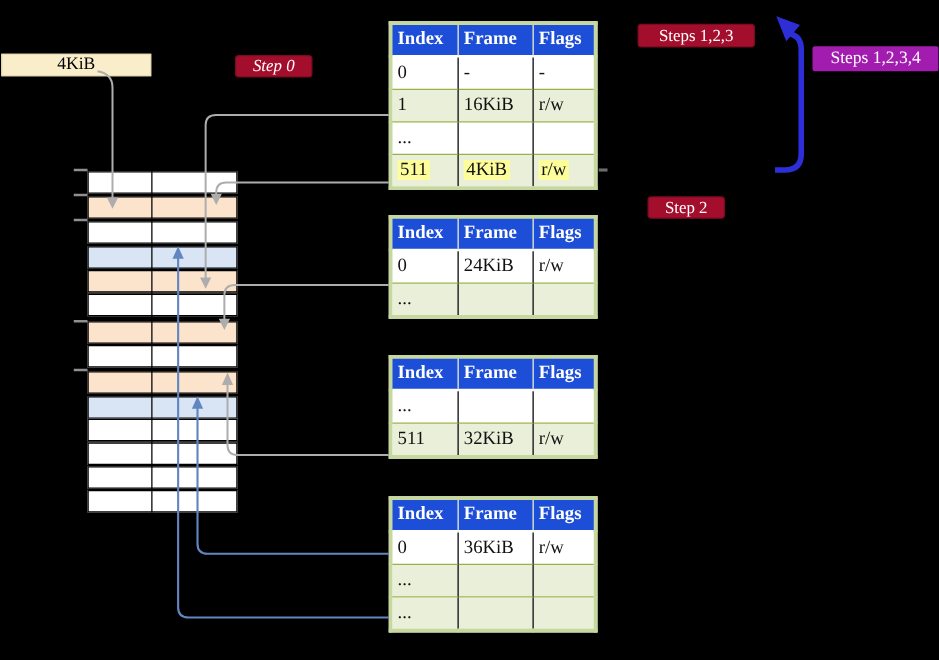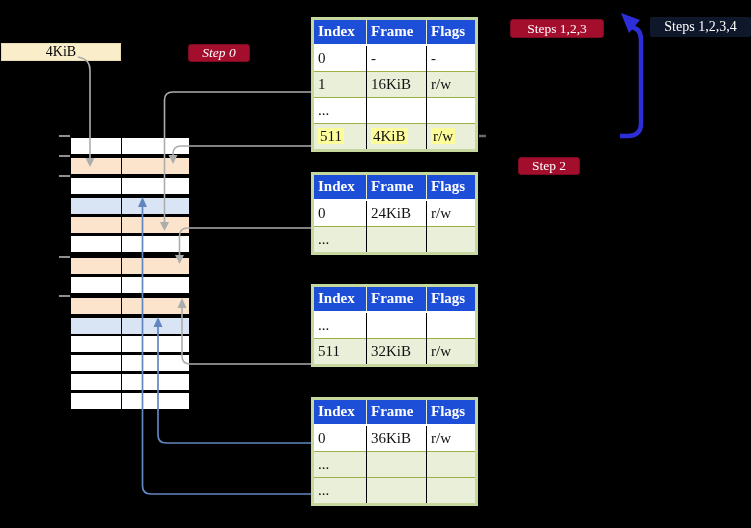--- a/index.html
+++ b/index.html
@@ -12,21 +12,21 @@
   .c-peach{background:#fce3cc;}
   .c-blue{background:#d9e5f5;}
   .stripe-divider{position:absolute;left:121px;top:137px;width:1px;height:273px;background:#000;}
   .tick{position:absolute;left:59px;width:11px;height:2px;background:#8f8f8f;}
 
   
   .flabel{position:absolute;display:flex;align-items:center;justify-content:center;
           font-size:14px;color:#000;}
   .frame-box{left:1px;top:43px;width:118px;height:16px;background:#faeeca;border:1px solid #e9ddb4;}
   .red-label{background:#a40e2d;color:#fff;border:1px solid #7c0a22;border-radius:3px;font-size:13.5px;}
-  .blue-label{background:#0f172a;color:#fff;border-radius:2px;font-size:13.5px;}
+  .blue-label{background:#a21caf;color:#fff;border-radius:2px;font-size:13.5px;margin-top:20px;}
   .lbl-step0{left:188px;top:44px;width:60px;height:16px;font-style:italic;}
   .lbl-steps123{left:510px;top:19px;width:92px;height:17px;}
   .lbl-steps1234{left:650px;top:17px;width:101px;height:20px;font-size:14px;}
   .lbl-step4{left:518px;top:157px;width:60px;height:16px;}
 
   
   .ptable{position:absolute;left:311px;}
   .t1{top:17px;} .t2{top:172px;} .t3{top:284px;} .t4{top:397px;}
   table{border-collapse:collapse;table-layout:fixed;background:#fff;
         border:3px solid #c7d89e;}

